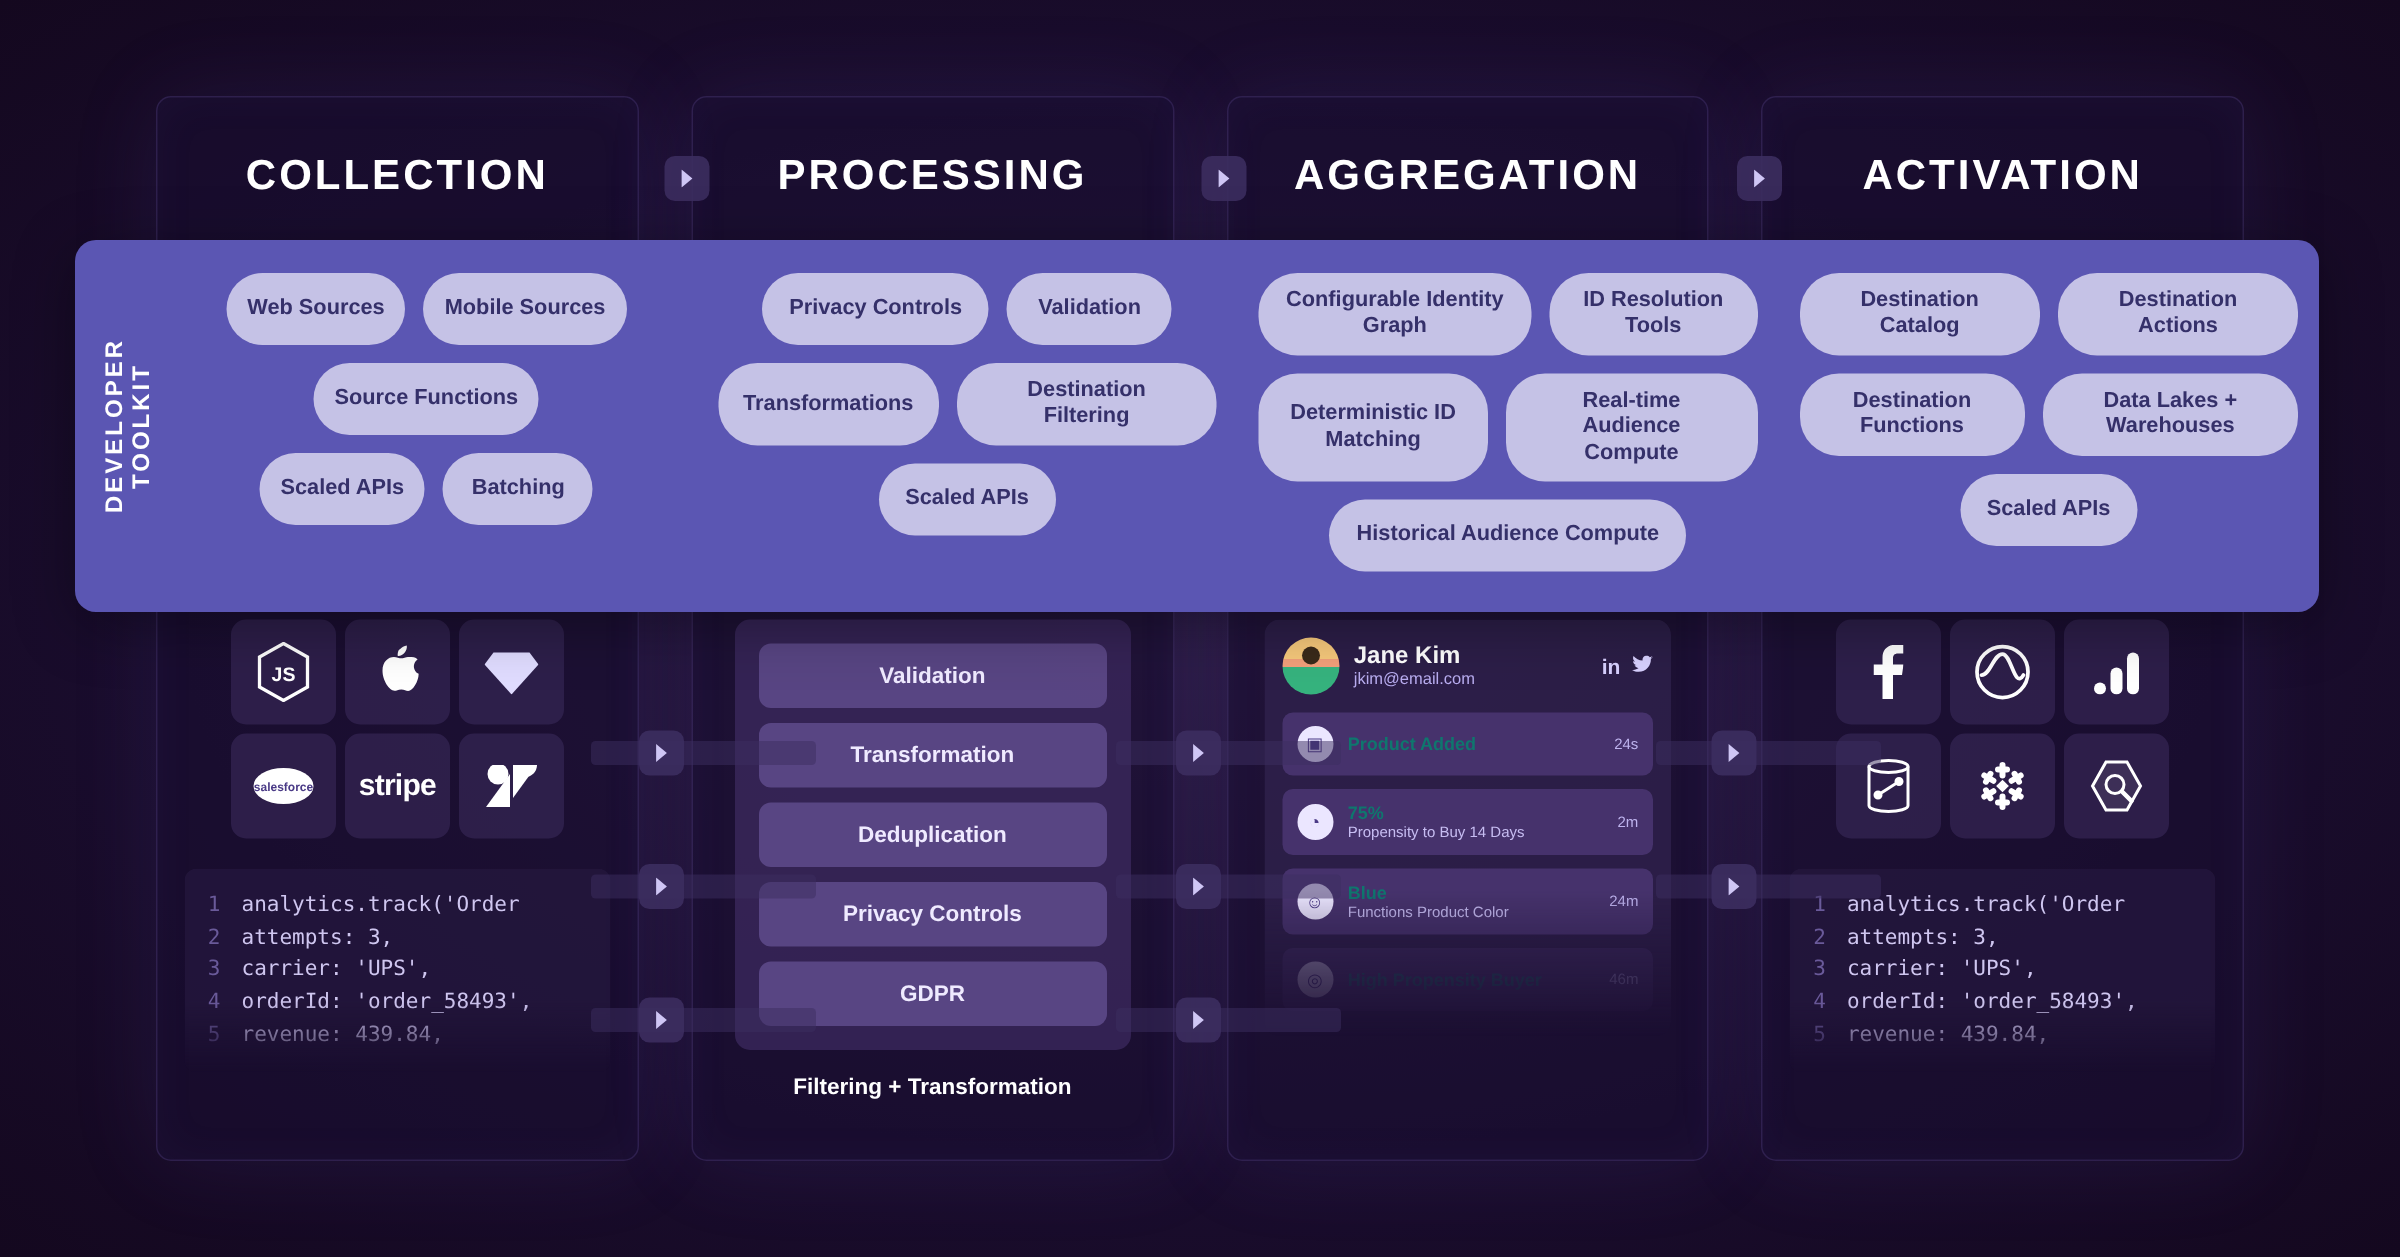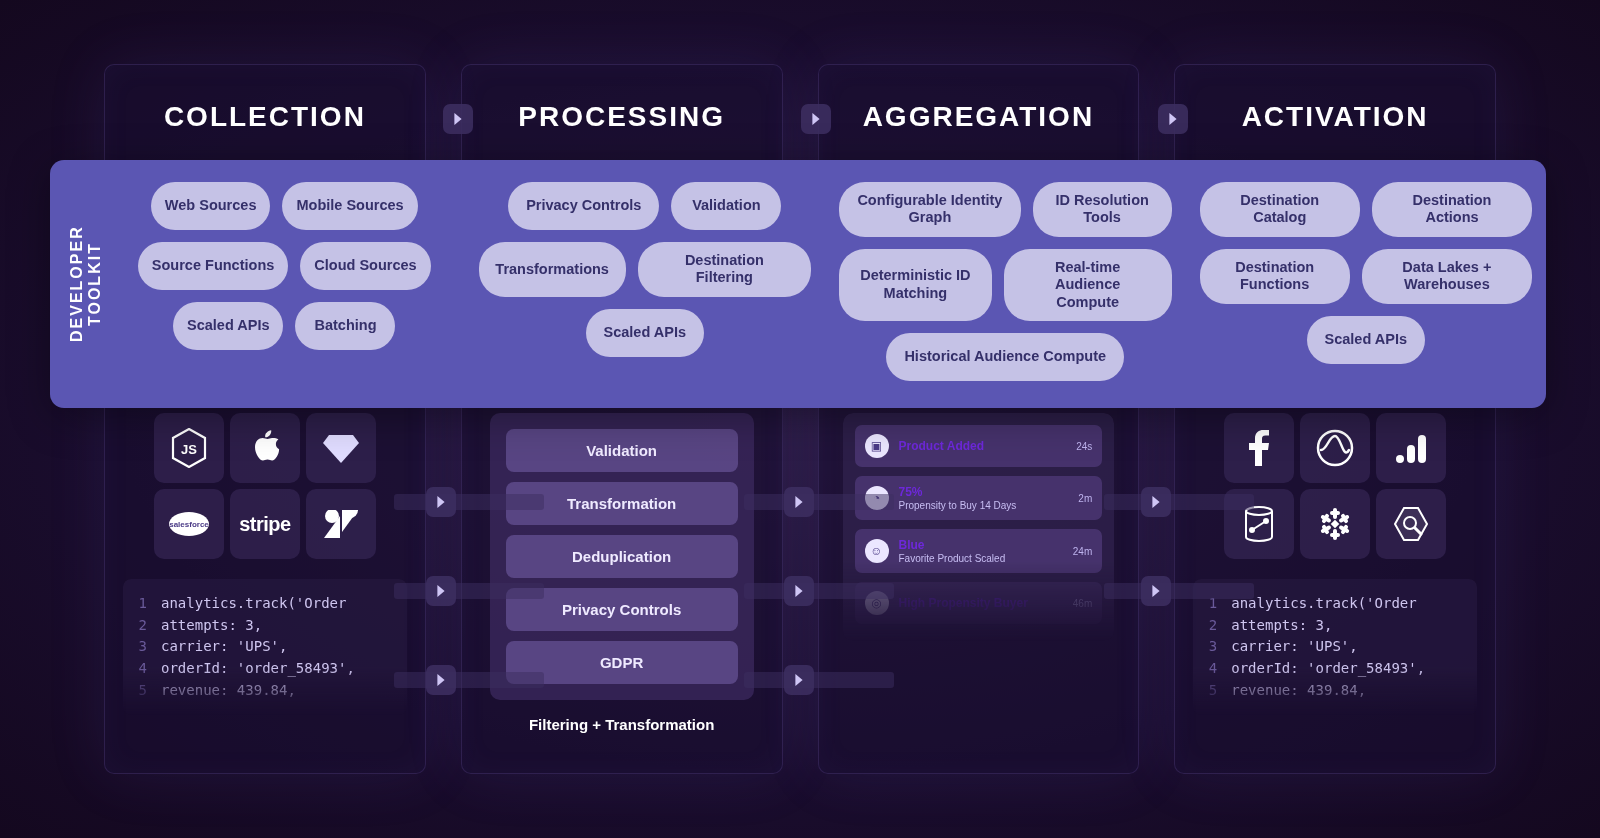--- a/index.html
+++ b/index.html
@@ -191,21 +191,21 @@
     margin-bottom: 9px;
   }
   .event-row.faded { opacity: .45; }
   .event-icon {
     width: 24px; height: 24px; border-radius: 50%;
     background: #ebe6ff;
     display:flex;align-items:center;justify-content:center;
     color:#4b3a86; font-size: 12px;
   }
   .event-text { flex: 1; }
-  .event-title { font-size: 12px; font-weight: 700; color: #6d28d9; }
+  .event-title { font-size: 12px; font-weight: 700; color: #0f766e; }
   .event-sub { font-size: 10px; color: #c7bdf2; margin-top:1px; }
   .event-time { font-size: 10px; color: #bfb4ef; }
   .arrow-badge {
     position: absolute;
     width: 30px; height: 30px;
     border-radius: 7px;
     background: rgba(60, 45, 95, 0.9);
     display:flex;align-items:center;justify-content:center;
     color:#cfc6f5;
     z-index:2;
@@ -351,40 +351,53 @@
           <div class="proc-item">GDPR</div>
         </div>
         <div class="proc-caption">Filtering + Transformation</div>
       </div>
     </div>
 
     <div class="col">
       <div class="col-title">AGGREGATION</div>
       <div class="col-body">
         <div class="profile-card mask-fade">
+          <div class="profile-head">
+            <div class="avatar"></div>
+            <div>
+              <div class="profile-name">Jane Kim</div>
+              <div class="profile-email">jkim@email.com</div>
+            </div>
+            <div class="profile-social">
+              <span style="font-weight:800">in</span>
+              <span><svg width="14" height="12" viewBox="0 0 14 12" fill="currentColor">
+                    <path d="M14 1.4c-.5.2-1 .4-1.6.4.6-.3 1-1 1.2-1.4-.5.3-1.1.6-1.8.7C11.3.4 10.6 0 9.8 0 8.2 0 7 1.3 7 2.8c0 .2 0 .4.1.6C4.7 3.3 2.5 2.1 1 .3.8.7.7 1.2.7 1.7c0 1 .5 1.8 1.3 2.3-.5 0-.9-.1-1.3-.4 0 1.4 1 2.5 2.3 2.8-.2.1-.5.1-.8.1-.2 0-.4 0-.5-.1.4 1.1 1.4 2 2.7 2-1 .8-2.2 1.2-3.6 1.2H0c1.3.8 2.8 1.3 4.4 1.3 5.3 0 8.2-4.4 8.2-8.2v-.4c.5-.3 1-.8 1.4-1.3z"></path>
+                  </svg></span>
+            </div>
+          </div>
           <div class="event-row">
             <div class="event-icon">▣</div>
             <div class="event-text">
                 <div class="event-title">Product Added</div>
               </div>
             <div class="event-time">24s</div>
           </div>
           <div class="event-row">
             <div class="event-icon">◔</div>
             <div class="event-text">
                 <div class="event-title">75%</div>
                 <div class="event-sub">Propensity to Buy 14 Days</div>
               </div>
             <div class="event-time">2m</div>
           </div>
           <div class="event-row">
             <div class="event-icon">☺</div>
             <div class="event-text">
                 <div class="event-title">Blue</div>
-                <div class="event-sub">Favorite Product Scaled</div>
+                <div class="event-sub">Functions Product Color</div>
               </div>
             <div class="event-time">24m</div>
           </div>
           <div class="event-row faded">
             <div class="event-icon">◎</div>
             <div class="event-text">
                 <div class="event-title">High Propensity Buyer</div>
               </div>
             <div class="event-time">46m</div>
           </div>
@@ -462,21 +475,20 @@
 <div class="toolkit">
   <div class="toolkit-label">DEVELOPER TOOLKIT</div>
   <div class="toolkit-cols">
     <div class="toolkit-col">
       <div class="pill-row">
           <div class="pill narrow">Web Sources</div>
           <div class="pill narrow">Mobile Sources</div>
         </div>
       <div class="pill-row">
           <div class="pill narrow">Source Functions</div>
-          <div class="pill narrow">Cloud Sources</div>
         </div>
       <div class="pill-row">
           <div class="pill narrow">Scaled APIs</div>
           <div class="pill narrow">Batching</div>
         </div>
     </div>
     <div class="toolkit-col">
       <div class="pill-row">
           <div class="pill">Privacy Controls</div>
           <div class="pill">Validation</div>

